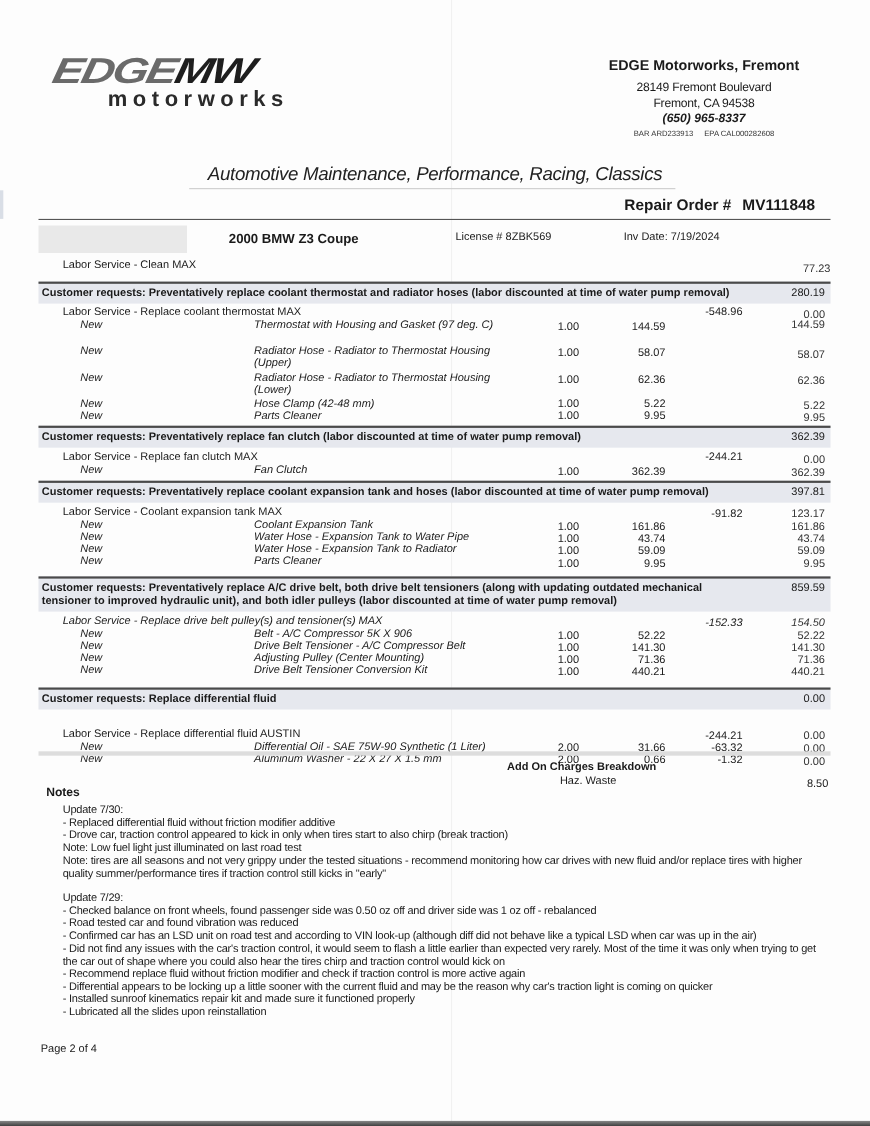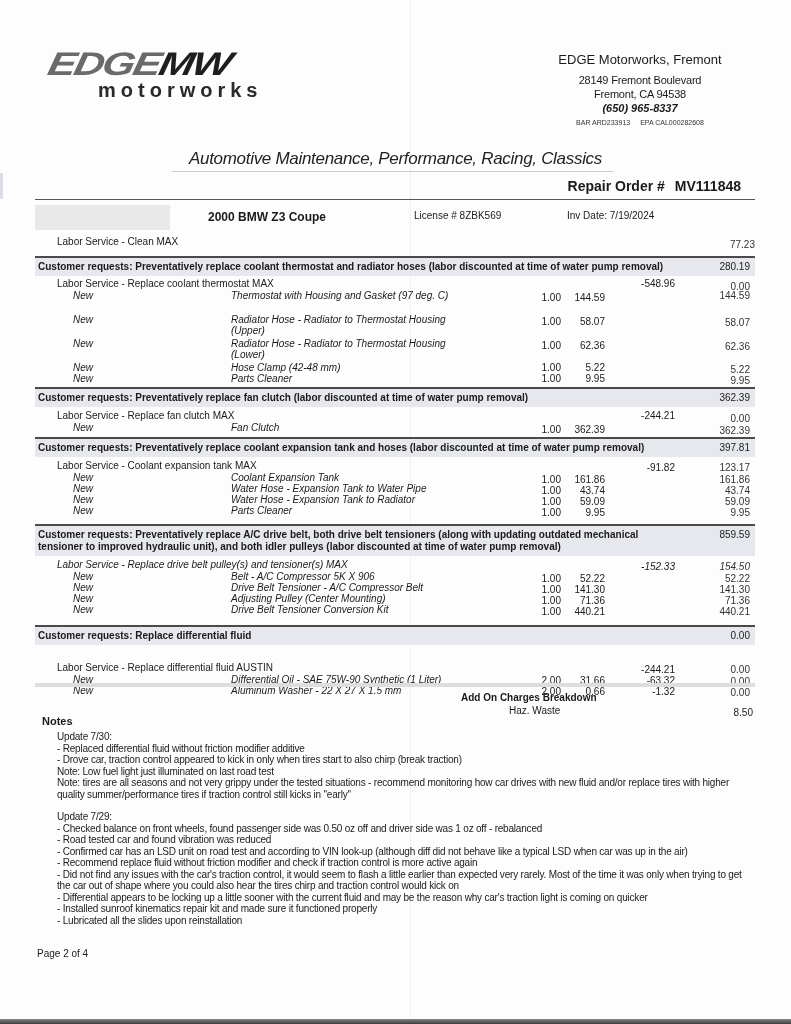--- a/index.html
+++ b/index.html
@@ -11,21 +11,21 @@
 
   
   .logo { position: absolute; left: 52px; top: 48px; width: 260px; height: 50px; }
   .logo-word { position: absolute; left: 0; top: 0; font-family: "Liberation Sans", sans-serif; font-weight: bold; font-style: italic; font-size: 42px; letter-spacing: -2px; transform: skewX(-12deg) scaleY(0.78); transform-origin: left top; line-height: 42px; }
   .logo-edge { color: #6a6a6a; }
   .logo-mw { color: #1e1e1e; }
   .logo-sub { position: absolute; left: 46px; top: 76px; font-size: 20px; font-weight: bold; letter-spacing: 5px; color: #2a2a2a; }
 
   
   .company { position: absolute; left: 540px; top: 52px; width: 200px; text-align: center; }
-  .company-name { font-weight: normal; font-size: 13px; margin-bottom: 6px; }
+  .company-name { font-weight: bold; font-size: 13px; margin-bottom: 6px; }
   .company-line { font-size: 11px; line-height: 14px; letter-spacing: -0.2px; }
   .company-phone { font-size: 11px; font-weight: bold; line-height: 14px; font-style: italic; }
   .company-reg { font-size: 7px; margin-top: 4px; color: #333; }
   .company-reg span { margin: 0 5px; }
 
   .tagline { position: absolute; left: 0; width: 791px; top: 149px; text-align: center; font-size: 17px; font-style: italic; color: #222; letter-spacing: -0.3px; }
   .tagline-rule { position: absolute; left: 172px; top: 171px; width: 442px; height: 1px; background: #ccc; }
 
   .ro { position: absolute; right: 50px; top: 178px; font-weight: bold; font-size: 14px; }
   .ro .ro-num { margin-left: 10px; }
@@ -41,21 +41,21 @@
 
   
   .section { position: absolute; left: 35px; width: 720px; }
   .sec-head { background: #e6e8ee; border-top: 2px solid #4a4a4a; position: relative; padding: 3px 60px 3px 3px; font-weight: bold; font-size: 10px; line-height: 12px; }
   .sec-head .sec-total { position: absolute; right: 5px; top: 3px; font-weight: normal; }
   .labor { position: relative; height: 12px; font-size: 10px; }
   .row { position: relative; font-size: 10px; line-height: 11px; }
   .c-lab { position: absolute; left: 22px; top: 0; }
   .c-new { position: absolute; left: 38px; top: 0; font-style: italic; }
   .c-desc { position: absolute; left: 196px; top: 0; width: 232px; font-style: italic; }
-  .c-qty { position: absolute; left: 486px; width: 40px; text-align: right; top: 0; }
+  .c-qty { position: absolute; left: 472px; width: 40px; top: 0; }
   .c-price { position: absolute; left: 520px; width: 50px; text-align: right; top: 0; }
   .c-disc { position: absolute; left: 590px; width: 50px; text-align: right; top: 0; }
   .c-total { position: absolute; right: 5px; text-align: right; top: 0; color: #333; }
   .bottom-gray { position: absolute; left: 35px; width: 720px; height: 4px; background: #ddd; }
 
   .notes-title { position: absolute; left: 42px; top: 715px; font-weight: bold; font-size: 11px; }
   .notes { position: absolute; left: 57px; top: 731px; width: 690px; font-size: 10px; line-height: 11.5px; letter-spacing: -0.2px; }
   .notes .blk { margin-bottom: 11px; }
   .notes p { margin: 0; }
   .footer { position: absolute; left: 37px; top: 948px; font-size: 10px; }
@@ -265,22 +265,22 @@
       <p>- Replaced differential fluid without friction modifier additive</p>
       <p>- Drove car, traction control appeared to kick in only when tires start to also chirp (break traction)</p>
       <p>Note: Low fuel light just illuminated on last road test</p>
       <p>Note: tires are all seasons and not very grippy under the tested situations - recommend monitoring how car drives with new fluid and/or replace tires with higher quality summer/performance tires if traction control still kicks in "early"</p>
     </div>
     <div class="blk">
       <p>Update 7/29:</p>
       <p>- Checked balance on front wheels, found passenger side was 0.50 oz off and driver side was 1 oz off - rebalanced</p>
       <p>- Road tested car and found vibration was reduced</p>
       <p>- Confirmed car has an LSD unit on road test and according to VIN look-up (although diff did not behave like a typical LSD when car was up in the air)</p>
+      <p>- Did not find any issues with the car's traction control, it would seem to flash a little earlier than expected very rarely. Most of the time it was only when trying to get the car out of shape where you could also hear the tires chirp and traction control would kick on</p>
       <p>- Recommend replace fluid without friction modifier and check if traction control is more active again</p>
-      <p>- Did not find any issues with the car's traction control, it would seem to flash a little earlier than expected very rarely. Most of the time it was only when trying to get the car out of shape where you could also hear the tires chirp and traction control would kick on</p>
       <p>- Differential appears to be locking up a little sooner with the current fluid and may be the reason why car's traction light is coming on quicker</p>
       <p>- Installed sunroof kinematics repair kit and made sure it functioned properly</p>
       <p>- Lubricated all the slides upon reinstallation</p>
     </div>
   </div>
 
   <div class="footer">Page 2 of 4</div>
   <div class="bottom-edge"></div>
 </div>
 

